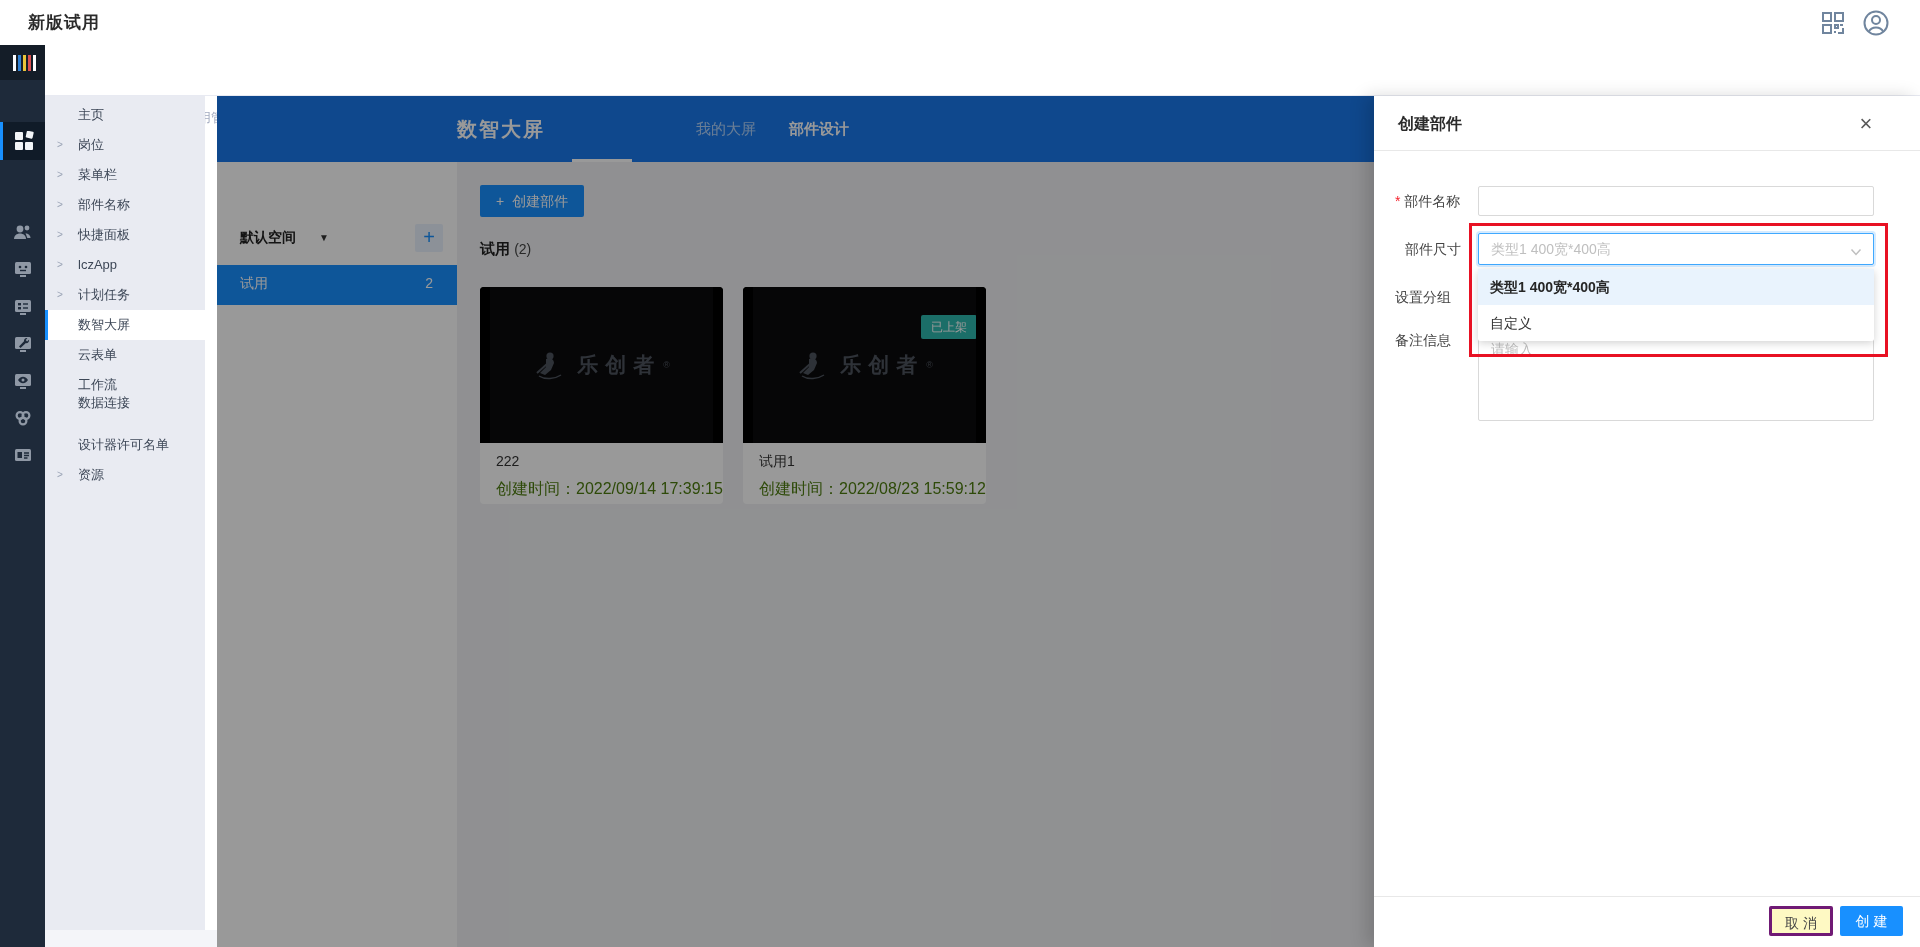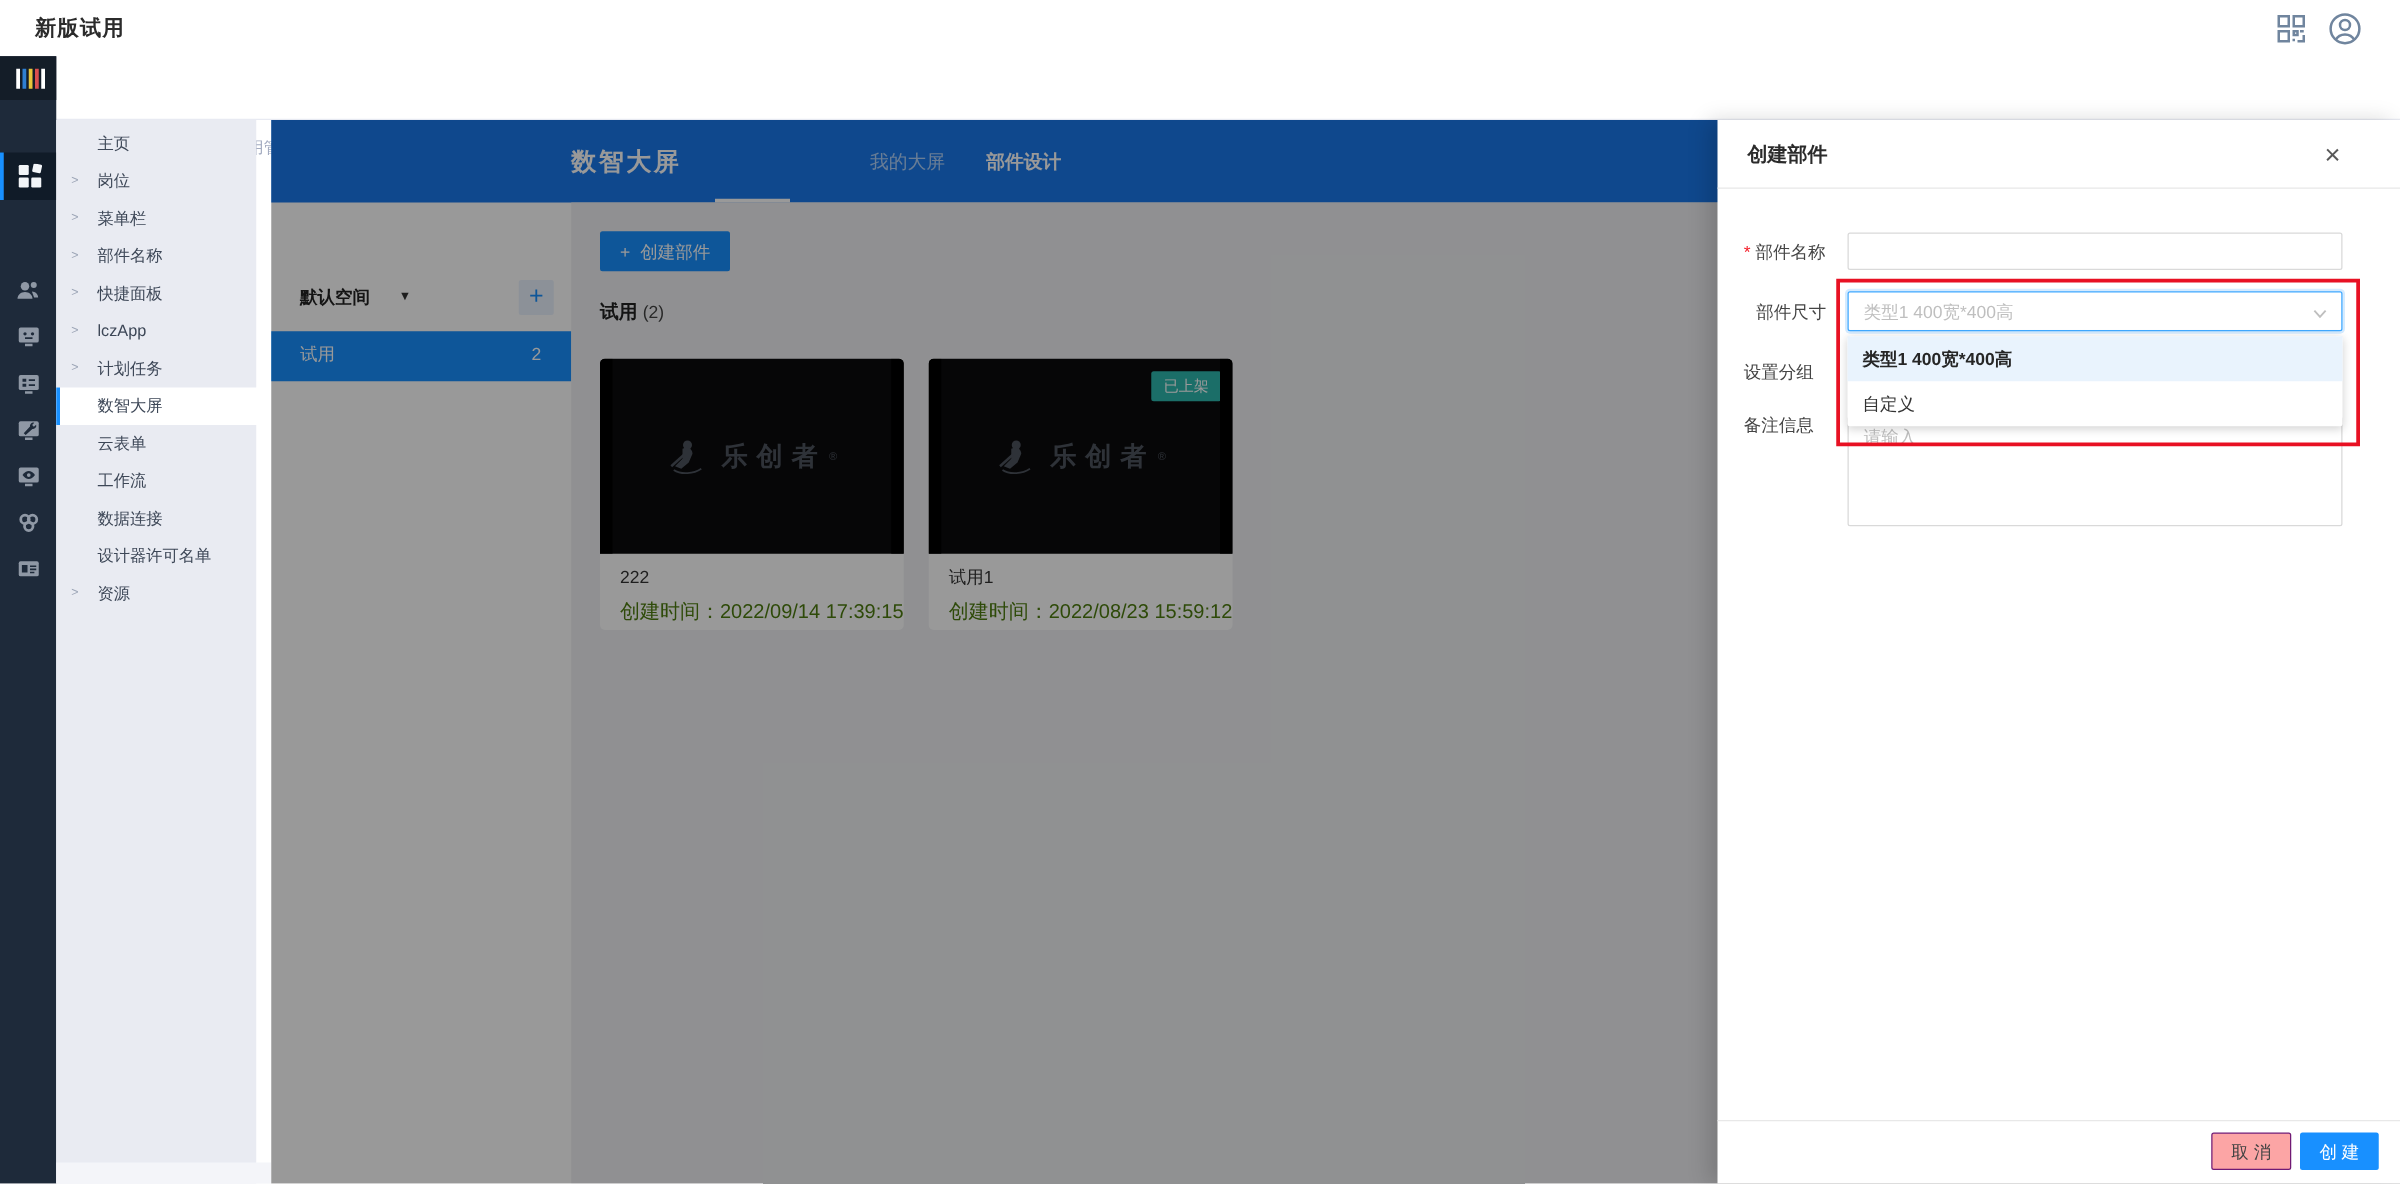--- a/index.html
+++ b/index.html
@@ -65,21 +65,21 @@
   #group-heading span{font-weight:400;font-size:14px;color:#444;}
 
   .card{top:125px;width:243px;height:217px;background:#ffffff;border-radius:4px;cursor:pointer;}
   #card-1{left:23px;} #card-2{left:286px;}
   .thumb{position:absolute;left:0;top:0;width:243px;height:156px;background:#0b0b0d;border-radius:4px 4px 0 0;overflow:hidden;}
   .thumb:before,.thumb:after{content:"";position:absolute;top:0;width:10px;height:156px;background:#000;}
   .thumb:before{left:0;} .thumb:after{right:0;}
   .logo{position:absolute;left:0;top:0;width:243px;height:156px;display:flex;align-items:center;justify-content:center;gap:8px;}
   .logo-text{font-size:21px;font-weight:700;letter-spacing:7px;color:#4e545e;font-family:"DejaVu Serif","Liberation Serif",serif;}
   .logo-reg{font-size:9px;color:#4e545e;vertical-align:10px;margin-left:-6px;}
-  .badge{position:absolute;right:9px;top:10px;height:24px;padding:0 10px;background:#2db7ad;border-radius:2px;
+  .badge{position:absolute;right:9px;top:28px;height:24px;padding:0 10px;background:#2db7ad;border-radius:2px;
          color:#fff;font-size:12px;line-height:24px;}
   .card-title{position:absolute;left:16px;top:166px;font-size:14px;color:#333;}
   .card-time{position:absolute;left:16px;top:192px;font-size:16px;color:#4d7c0f;}
 
   
   #mask{left:217px;top:96px;width:1703px;height:851px;background:rgba(0,0,0,0.40);}
 
   
   #drawer{left:1374px;top:96px;width:546px;height:851px;background:#ffffff;box-shadow:-8px 0 16px rgba(0,0,0,0.15);}
   #drawer-title{left:24px;top:18px;font-size:16px;font-weight:600;color:#2b2b2b;}
@@ -94,21 +94,21 @@
   #size-placeholder{position:absolute;left:12px;top:7px;font-size:14px;color:#bfbfbf;}
   #size-chevron{position:absolute;right:11px;top:10px;}
   #note-textarea{left:104px;top:237px;width:396px;height:88px;border:1px solid #d9d9d9;border-radius:2px;box-sizing:border-box;background:#fff;padding-left:38px;}
   #note-placeholder{position:absolute;left:12px;top:7px;font-size:14px;color:#bfbfbf;}
   #size-dropdown{left:104px;top:173px;width:396px;background:#ffffff;border-radius:2px;
                  box-shadow:0 2px 8px rgba(0,0,0,0.18);z-index:3;}
   .dd-opt{position:relative;height:36px;line-height:36px;padding:0 12px;font-size:14px;color:#333;cursor:pointer;}
   .dd-opt.sel{background:#e9f3fd;color:#262626;font-weight:700;}
   #red-annotation{left:95px;top:127px;width:419px;height:134px;border:3px solid #e81123;box-sizing:border-box;z-index:4;pointer-events:none;}
   #drawer-footer-divider{left:0;top:800px;width:546px;height:1px;background:#e8e8e8;}
-  #cancel-btn{left:395px;top:810px;width:64px;height:30px;background:#fca5a5;border:1px solid #701a75;border-radius:2px;
+  #cancel-btn{left:395px;top:810px;width:64px;height:30px;background:#fef9c3;border:3px solid #701a75;border-radius:2px;
               font-size:14px;color:#444;line-height:28px;text-align:center;box-sizing:border-box;cursor:pointer;}
   #create-btn{left:466px;top:810px;width:63px;height:30px;background:#1890ff;border-radius:2px;
               font-size:14px;color:#fff;line-height:30px;text-align:center;cursor:pointer;}
 </style>
 </head>
 <body>
 
 <div id="stage">
 
   <div id="topbar" class="abs">
@@ -258,21 +258,21 @@
       </div>
     <div class="side-item sel abs" style="top:214px;">
         <span class="lbl">数智大屏</span>
       </div>
     <div class="side-item abs" style="top:244px;">
         <span class="lbl">云表单</span>
       </div>
     <div class="side-item abs" style="top:274px;">
         <span class="lbl">工作流</span>
       </div>
-    <div class="side-item abs" style="top:304px;padding-left:20px;">
+    <div class="side-item abs" style="top:292px;padding-left:20px;">
         <span class="lbl">数据连接</span>
       </div>
     <div class="side-item abs" style="top:334px;">
         <span class="lbl">设计器许可名单</span>
       </div>
     <div class="side-item abs" style="top:364px;">
         <span class="chev">&gt;</span>
         <span class="lbl">资源</span>
       </div>
   </div>

